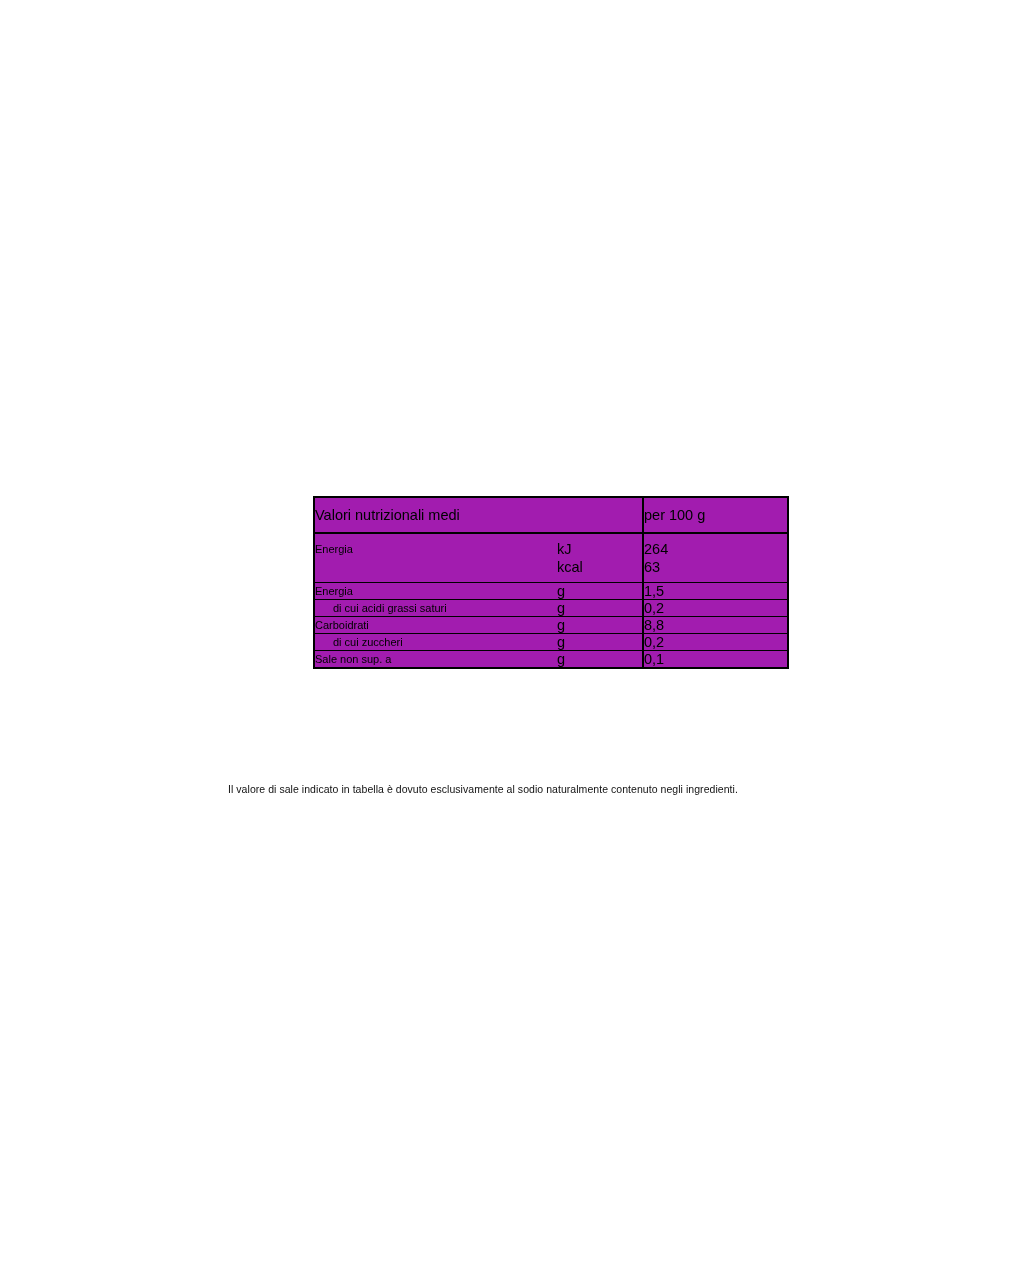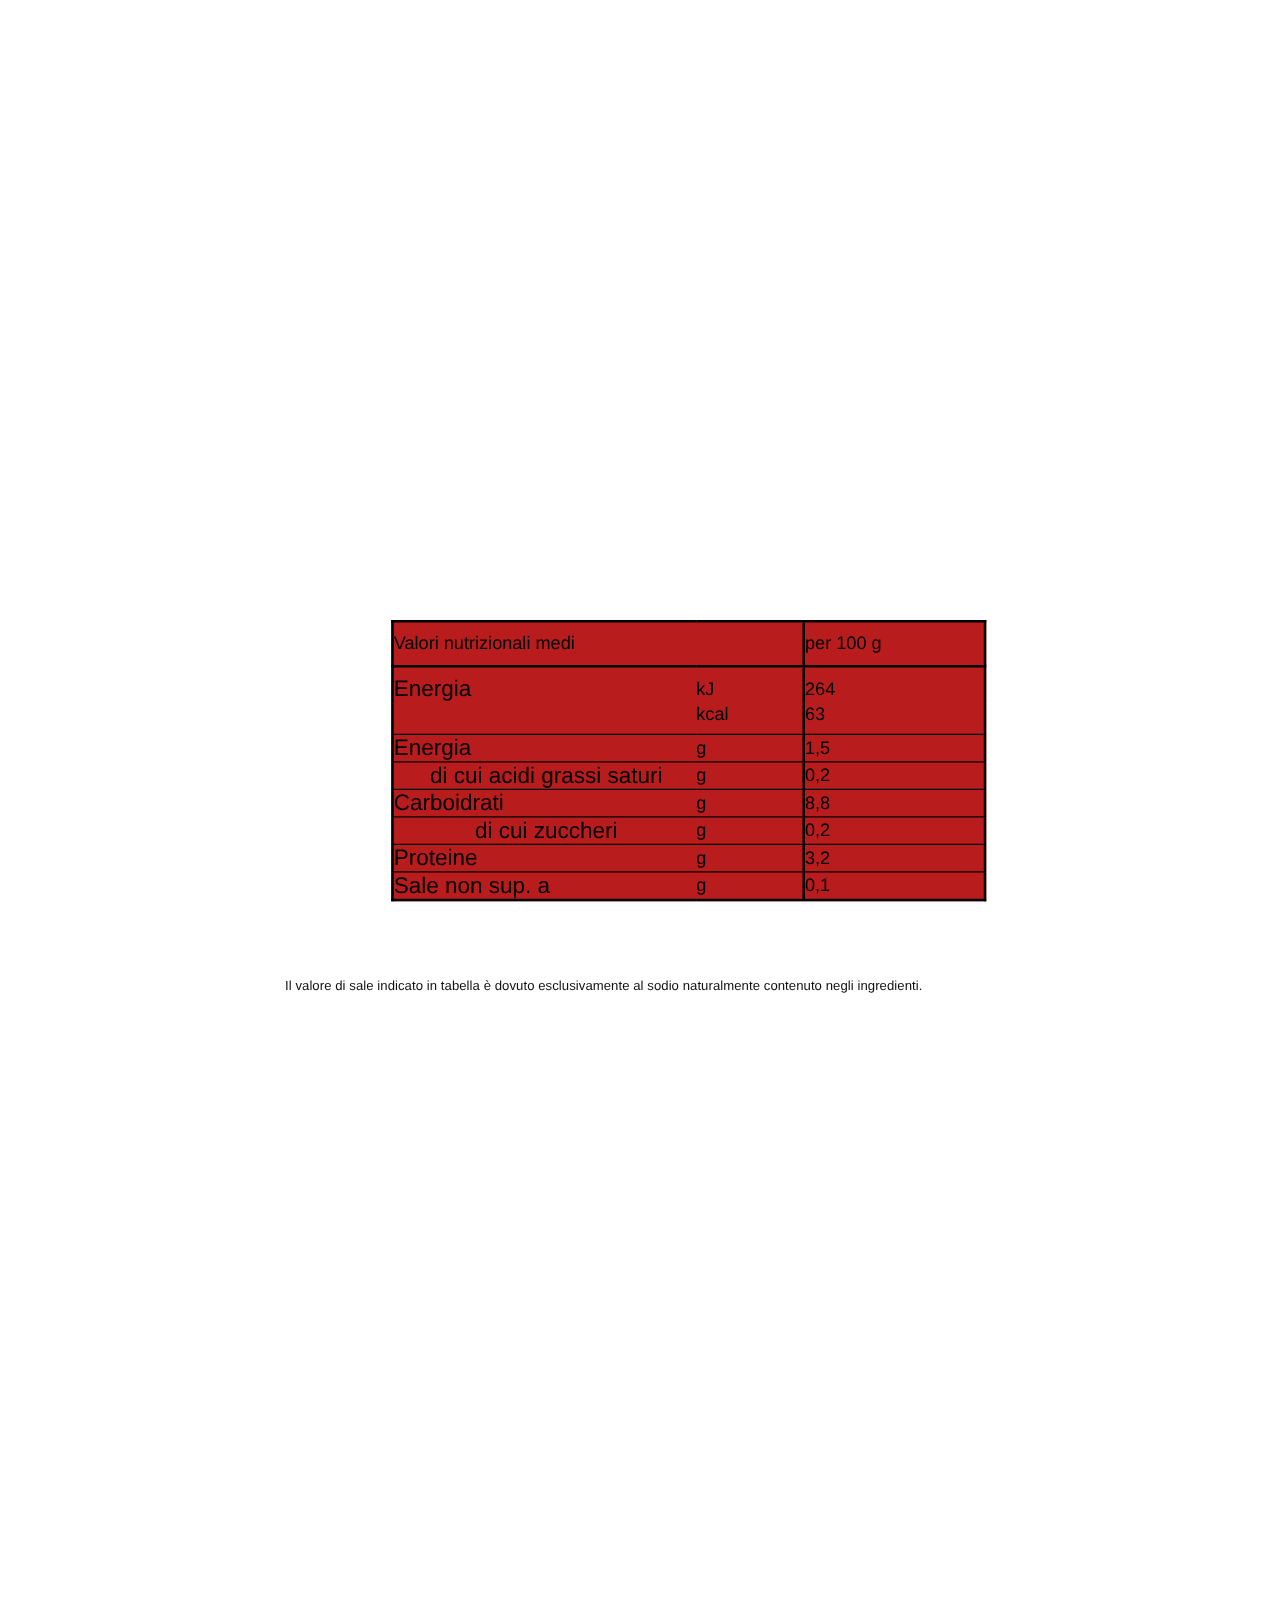--- a/index.html
+++ b/index.html
@@ -26,21 +26,21 @@
   .nutrition-block {
     position: absolute;
     left: 313px;
     top: 496px;
     width: 474px;
   }
   table.nutrition {
     border-collapse: collapse;
     width: 474px;
     table-layout: fixed;
-    background: #b91c1c;
+    background: #a21caf;
   }
   table.nutrition td, table.nutrition th {
     padding: 0;
     vertical-align: middle;
     font-weight: normal;
     text-align: left;
   }
   
   col.c-label { width: 243px; }
   col.c-unit  { width: 86px; }
@@ -69,27 +69,26 @@
     font-weight: bold;
     font-size: 14.5px;
     text-align: center;
     height: 34px;
     margin-left: 29px;
   }
 
   
   .cell-label {
     border-left: 2px solid #000;
-    font-size: 18px;
+    font-size: 11px;
     padding: 4px 0 4px 10px;
     white-space: nowrap;
   }
   .cell-label.indent {
-    padding-left: 2px;
-    text-align: center;
+    padding-left: 18px;
   }
   .cell-unit {
     font-size: 14.5px;
     padding: 4px 0 4px 0;
     text-align: left;
   }
   .cell-value {
     border-left: 2px solid #000;
     border-right: 2px solid #000;
     font-size: 14.5px;
@@ -177,25 +176,20 @@
           <td class="cell-unit">g</td>
           <td class="cell-value">8,8</td>
         </tr>
 
         <tr class="rule-below">
           <td class="cell-label indent">di cui zuccheri</td>
           <td class="cell-unit">g</td>
           <td class="cell-value">0,2</td>
         </tr>
 
-        <tr class="rule-below">
-          <td class="cell-label">Proteine</td>
-          <td class="cell-unit">g</td>
-          <td class="cell-value">3,2</td>
-        </tr>
 
         <tr class="last-row">
           <td class="cell-label">Sale non sup. a</td>
           <td class="cell-unit">g</td>
           <td class="cell-value">0,1</td>
         </tr>
       </tbody>
     </table>
   </div>
 

